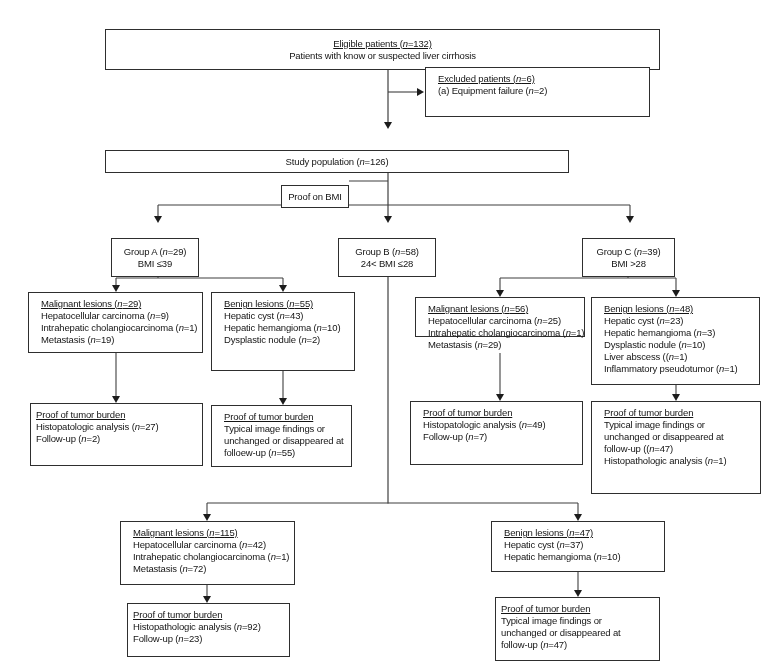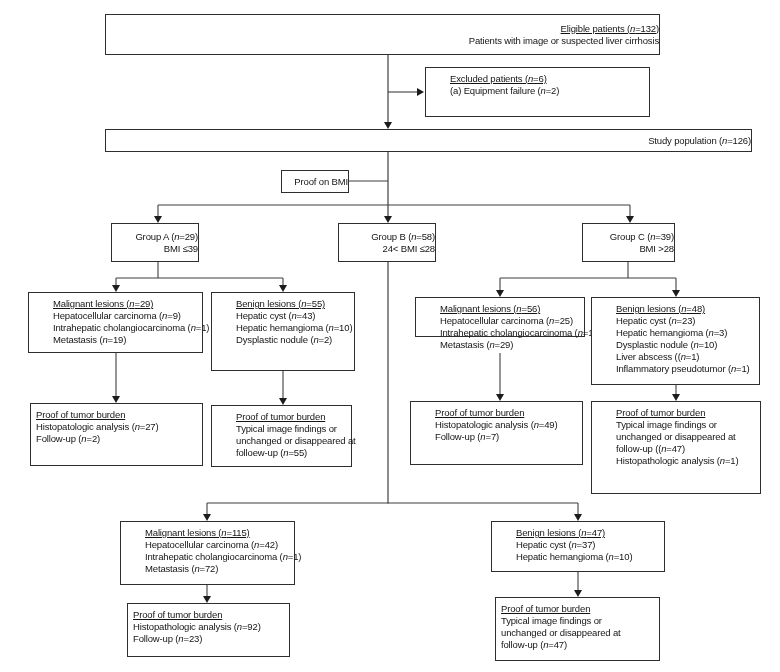--- a/index.html
+++ b/index.html
@@ -1,21 +1,21 @@
 <!DOCTYPE html>
 <html><head>
 <meta charset="utf-8">
 <style>
   html,body{margin:0;padding:0;background:#ffffff;}
   .canvas{position:relative;width:780px;height:672px;background:#ffffff;
           font-family:"Liberation Sans",sans-serif;color:#141414;overflow:hidden;}
   .box{position:absolute;box-sizing:border-box;border:1px solid #2e2e2e;background:#fff;
        font-size:9.5px;line-height:12px;letter-spacing:-0.15px;white-space:nowrap;}
-  .la{padding:5px 4px 2px 24px;text-align:left;}
-  .ctr{display:flex;flex-direction:column;justify-content:center;text-align:right;}
+  .la{padding:5px 4px 2px 12px;text-align:left;}
+  .ctr{display:flex;flex-direction:column;justify-content:center;text-align:center;margin-top:15px;}
   .t{white-space:nowrap;}
   .u{text-decoration:underline;text-underline-offset:1px;}
   .pl{padding-left:5px;} 
   svg.conn{position:absolute;left:0;top:0;}
   .trunk{stroke:#8c8c8c;stroke-width:2;}
   .ln{stroke:#3f3f3f;stroke-width:1.1;}
   .ah{fill:#1c1c1c;stroke:none;}
   i{font-style:italic;}
 </style>
 </head>
@@ -75,32 +75,32 @@
     <path class="ah" d="M672 394 L680 394 L676 401 Z"></path>
     <path class="ah" d="M203 514 L211 514 L207 521 Z"></path>
     <path class="ah" d="M574 514 L582 514 L578 521 Z"></path>
     <path class="ah" d="M203 596 L211 596 L207 603 Z"></path>
     <path class="ah" d="M574 590 L582 590 L578 597 Z"></path>
   </svg>
 
   <div class="box ctr" style="left:105px;top:14px;width:555px;height:41px">
     <div class="t u">Eligible patients (<i>n</i>=132)</div>
     <div>
-        <div class="t">Patients with image or suspected liver cirrhosis</div>
+        <div class="t">Patients with know or suspected liver cirrhosis</div>
       </div>
   </div>
 
   <div class="box la" style="left:425px;top:67px;width:225px;height:50px">
     <div class="t u">Excluded patients (<i>n</i>=6)</div>
     <div>
         <div class="t">(a) Equipment failure (<i>n</i>=2)</div>
       </div>
   </div>
 
-  <div class="box ctr" style="left:105px;top:129px;width:647px;height:23px">
+  <div class="box ctr" style="left:105px;top:135px;width:464px;height:23px">
     <div class="t">Study population (<i>n</i>=126)</div>
   </div>
 
   <div class="box ctr" style="left:281px;top:170px;width:68px;height:23px">
     <div class="t">Proof on BMI</div>
   </div>
 
   <div class="box ctr" style="left:111px;top:223px;width:88px;height:39px">
     <div>
         <div class="t">Group A (<i>n</i>=29)</div>

